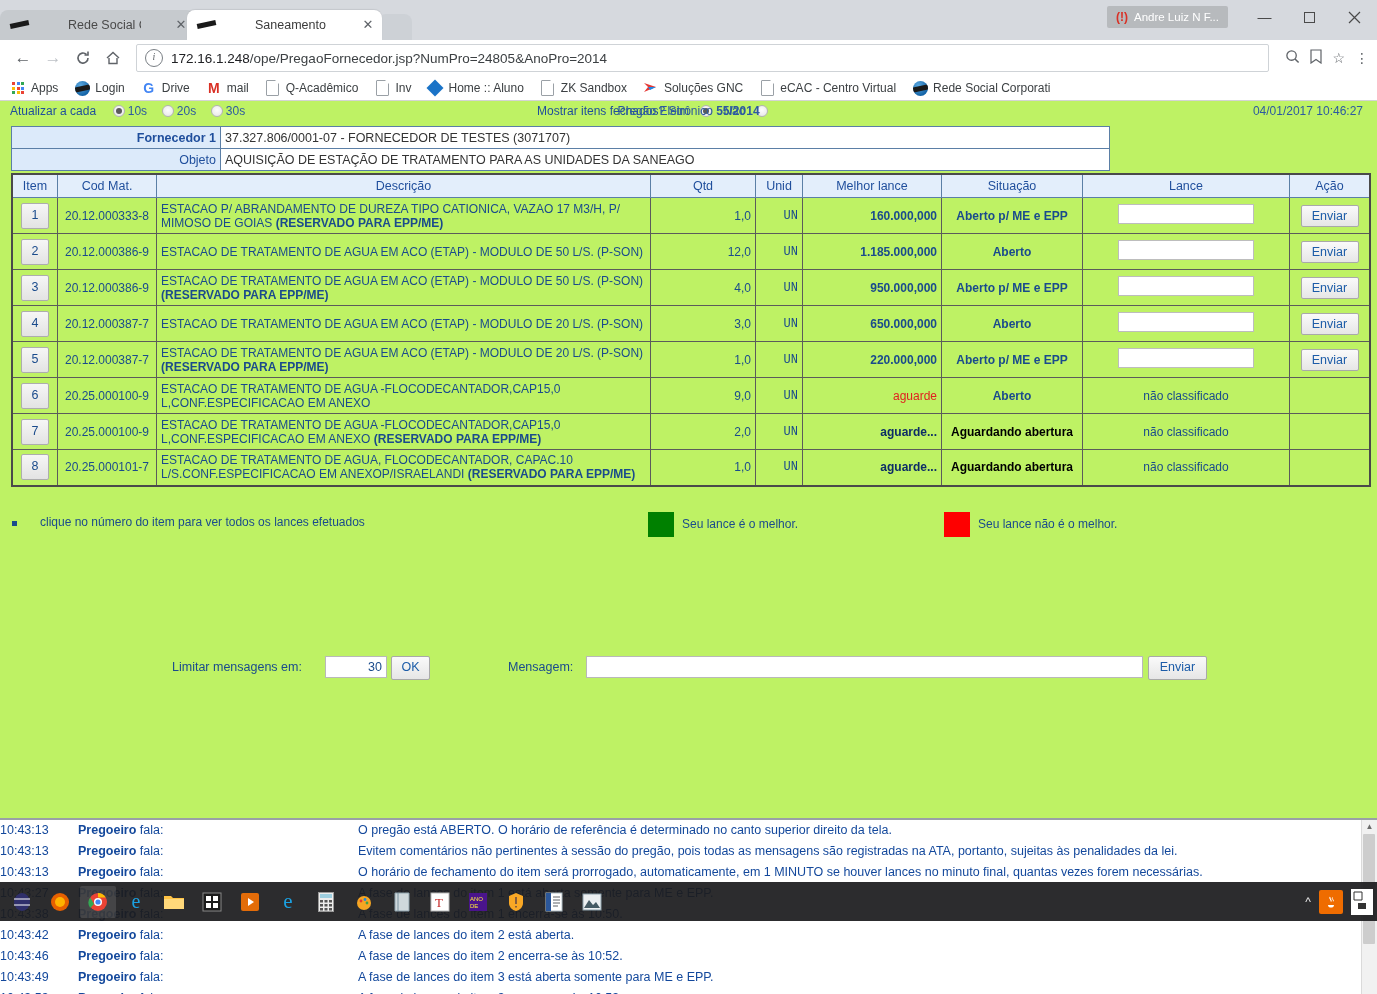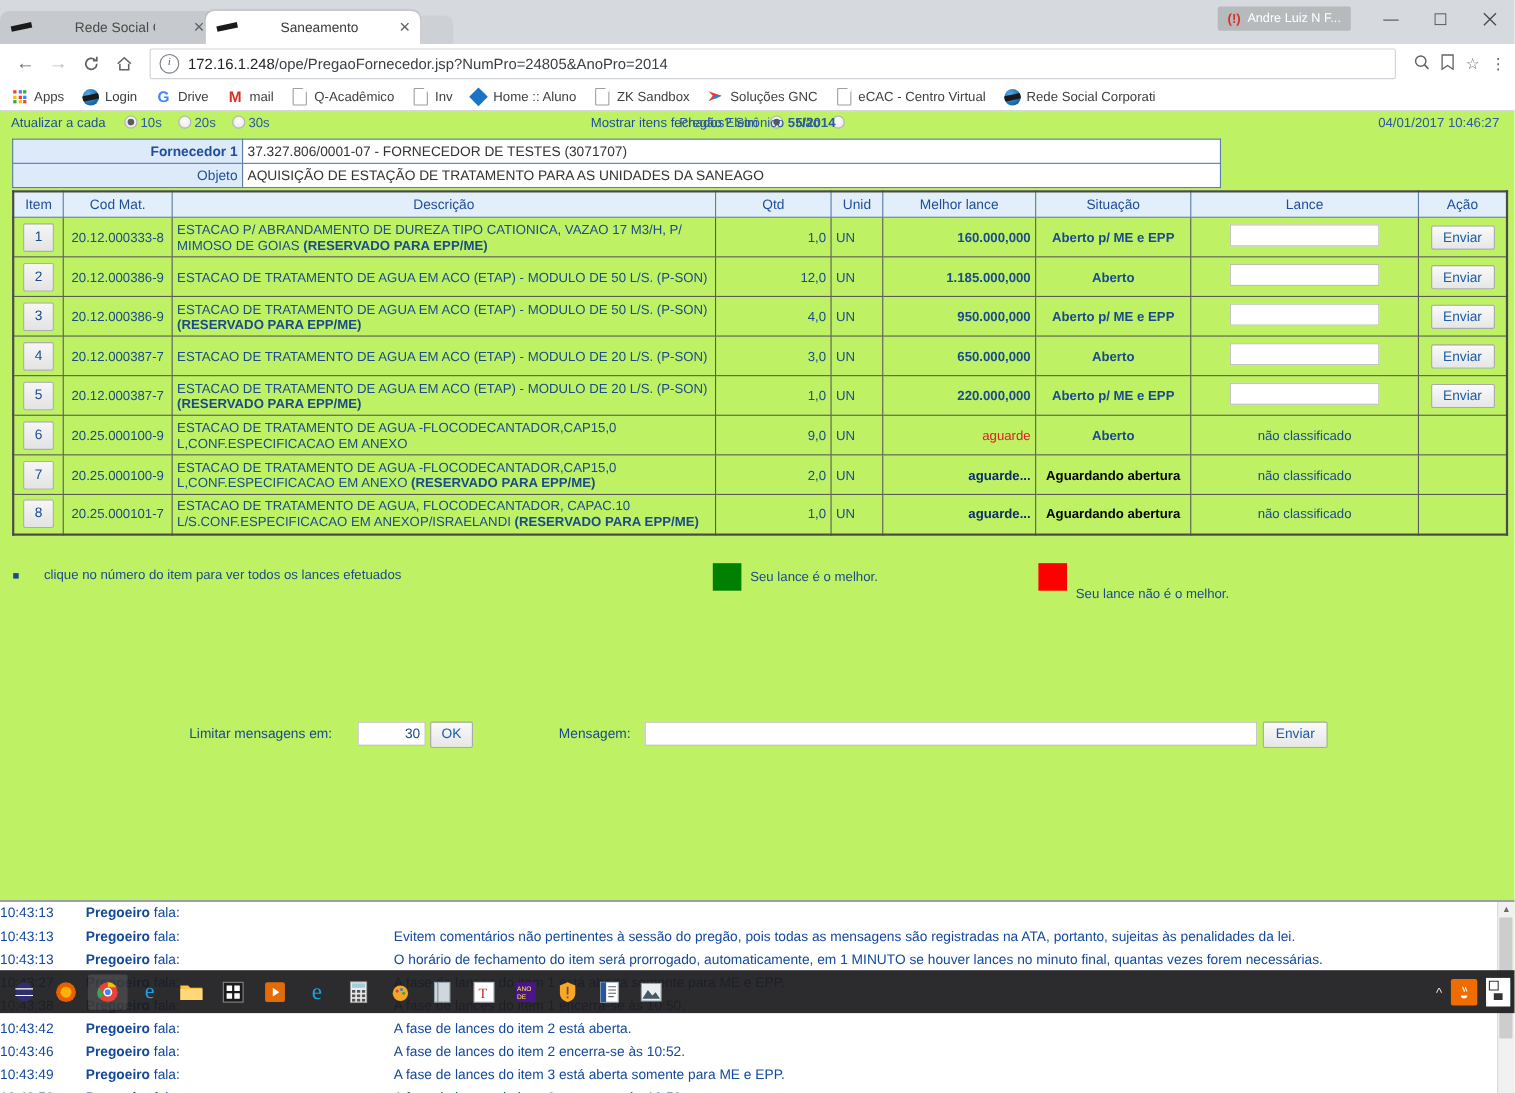--- a/index.html
+++ b/index.html
@@ -88,21 +88,21 @@
   table.items th{
     background:#e3eefb;border:1px solid #5b7fa6;color:#1f4e9c;font-size:12.5px;font-weight:normal;
     padding:2px 3px;height:18px;
   }
   table.items td{border:1px solid #5b5b5b;font-size:12px;color:#1a4b8c;padding:2px 4px;vertical-align:middle;}
   tr.itemrow{height:36px;}
   td.c-item{width:38px;text-align:center;padding:2px;}
   td.c-cod{width:92px;text-align:center;color:#1c6ecb;font-size:12.5px;}
   td.c-desc{color:#1b4f9c;font-size:11.8px;line-height:14px;}
   td.c-qtd{width:98px;text-align:right;color:#1c6ecb;}
-  td.c-unid{width:40px;text-align:left;color:#1c6ecb;}
+  td.c-unid{width:40px;text-align:right;color:#1c6ecb;font-family:Liberation Mono, monospace;}
   td.c-lance{width:132px;text-align:right;font-weight:bold;color:#1a6b1a;font-size:12.5px;}
   td.c-lance.wait{color:#e02020;font-weight:normal;}
   td.c-lance.waitb{color:#0d2d66;font-weight:bold;}
   td.c-sit{width:134px;text-align:center;font-weight:bold;font-size:12px;color:#1a6b1a;line-height:14px;}
   td.c-sit.aguard{color:#000;}
   td.c-bid{width:200px;text-align:center;}
   td.c-acao{width:73px;text-align:center;}
   .itembtn{
     display:inline-block;width:26px;height:24px;line-height:22px;text-align:center;
     background:linear-gradient(#f6f6f6,#e3e3e3);border:1px solid #adadad;border-radius:2px;
@@ -120,21 +120,21 @@
   .bold{font-weight:bold;}
 
   
   .legend{position:relative;margin:28px 0 0 0;height:30px;font-size:12px;color:#1a4b8c;}
   .legend .bullet{position:absolute;left:12px;top:6px;width:5px;height:5px;background:#1a4b8c;}
   .legend .ltext{position:absolute;left:40px;top:0;font-size:12px;color:#1a4b8c;}
   .swatch{position:absolute;width:26px;height:25px;top:-3px;}
   .sw-green{left:648px;background:#008000;}
   .sw-red{left:944px;background:#fe0000;}
   .sw-lbl-g{position:absolute;left:682px;top:2px;color:#1a4b8c;font-size:12px;}
-  .sw-lbl-r{position:absolute;left:978px;top:2px;color:#1a4b8c;font-size:12px;margin-top:16px;}
+  .sw-lbl-r{position:absolute;left:978px;top:2px;color:#1a4b8c;font-size:12px;}
 
   
   .msgbar{position:relative;height:30px;margin-top:110px;font-size:12.5px;color:#1a4b8c;}
   .msgbar .lm-lbl{position:absolute;left:172px;top:5px;}
   .lm-input{position:absolute;left:325px;top:1px;width:62px;height:22px;border:1px solid #b9b9b9;background:#fff;
     text-align:right;padding:0 4px;box-sizing:border-box;font-size:12.5px;color:#1a4b8c;line-height:20px;}
   .ok-btn{position:absolute;left:391px;top:1px;width:37px;height:22px;line-height:20px;text-align:center;
     background:linear-gradient(#fafafa,#e6e6e6);border:1px solid #a9a9a9;border-radius:2px;color:#1c5ca8;font-size:12.5px;}
   .msg-lbl{position:absolute;left:508px;top:5px;}
   .msg-input{position:absolute;left:586px;top:1px;width:557px;height:22px;border:1px solid #b9b9b9;background:#fff;box-sizing:border-box;}
@@ -481,20 +481,21 @@
       <span class="msg-lbl">Mensagem:</span>
       <span class="msg-input"></span>
       <span class="msg-send">Enviar</span>
     </div>
 
     <div class="chatwrap">
       <div id="chat-body">
           <div class="chatrow">
             <div class="chat-time">10:43:13</div>
             <div class="chat-who"><b>Pregoeiro</b><span> fala:</span></div>
+            <div class="chat-msg">O pregão está ABERTO. O horário de referência é determinado no canto superior direito da tela.</div>
           </div>
           <div class="chatrow">
             <div class="chat-time">10:43:13</div>
             <div class="chat-who"><b>Pregoeiro</b><span> fala:</span></div>
             <div class="chat-msg">Evitem comentários não pertinentes à sessão do pregão, pois todas as mensagens são registradas na ATA, portanto, sujeitas às penalidades da lei.</div>
           </div>
           <div class="chatrow">
             <div class="chat-time">10:43:13</div>
             <div class="chat-who"><b>Pregoeiro</b><span> fala:</span></div>
             <div class="chat-msg">O horário de fechamento do item será prorrogado, automaticamente, em 1 MINUTO se houver lances no minuto final, quantas vezes forem necessárias.</div>

